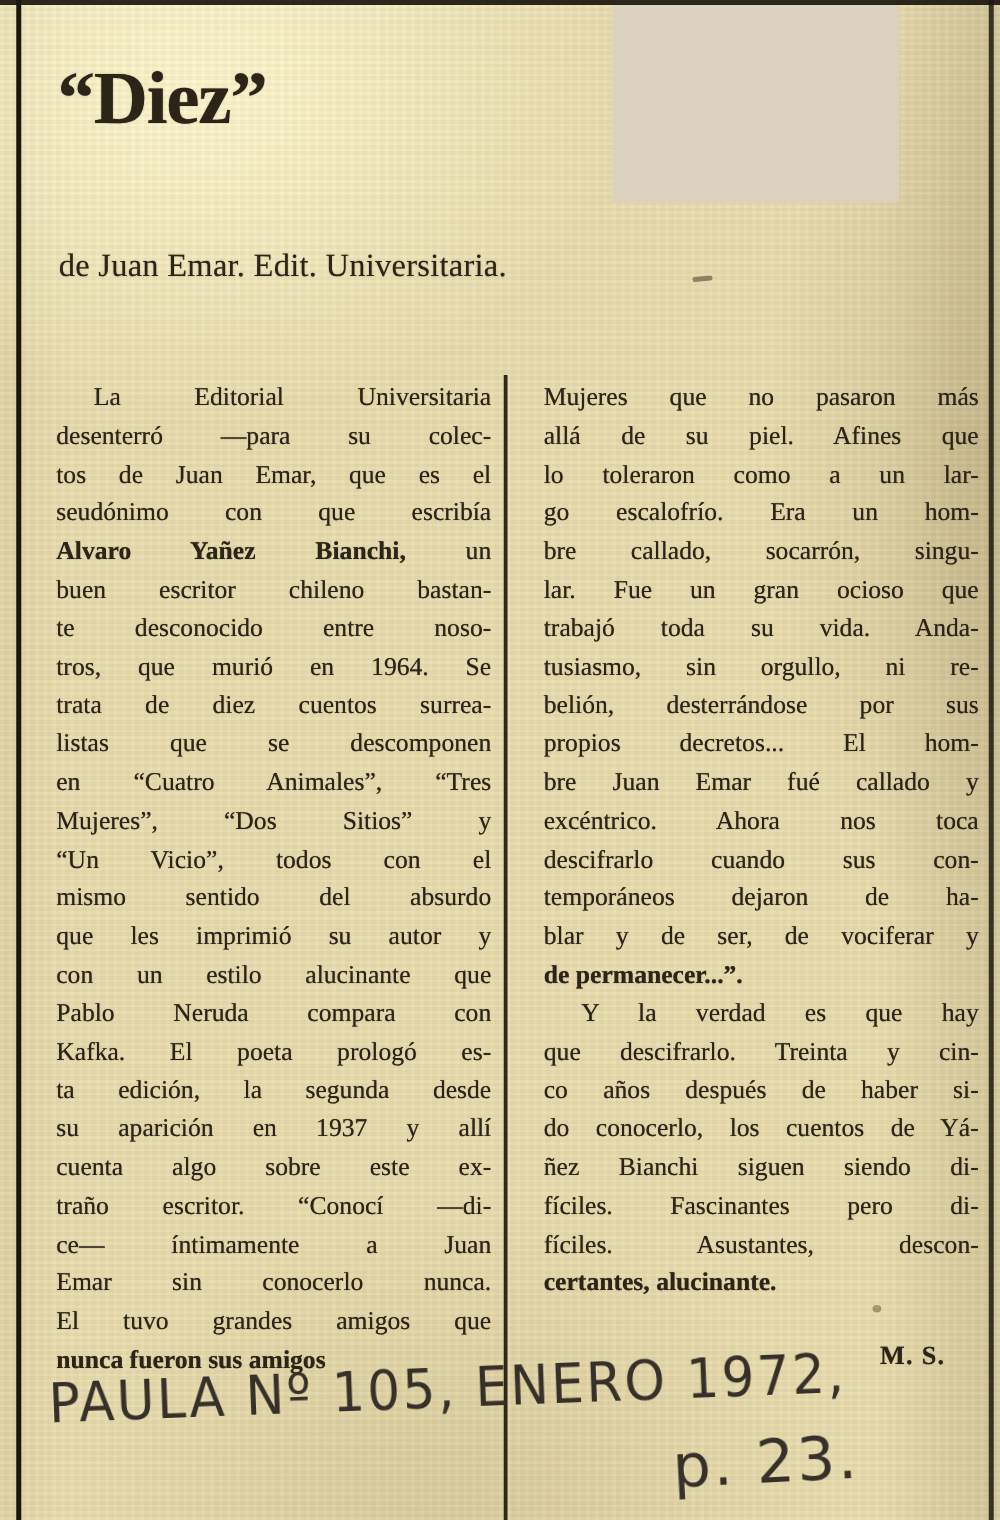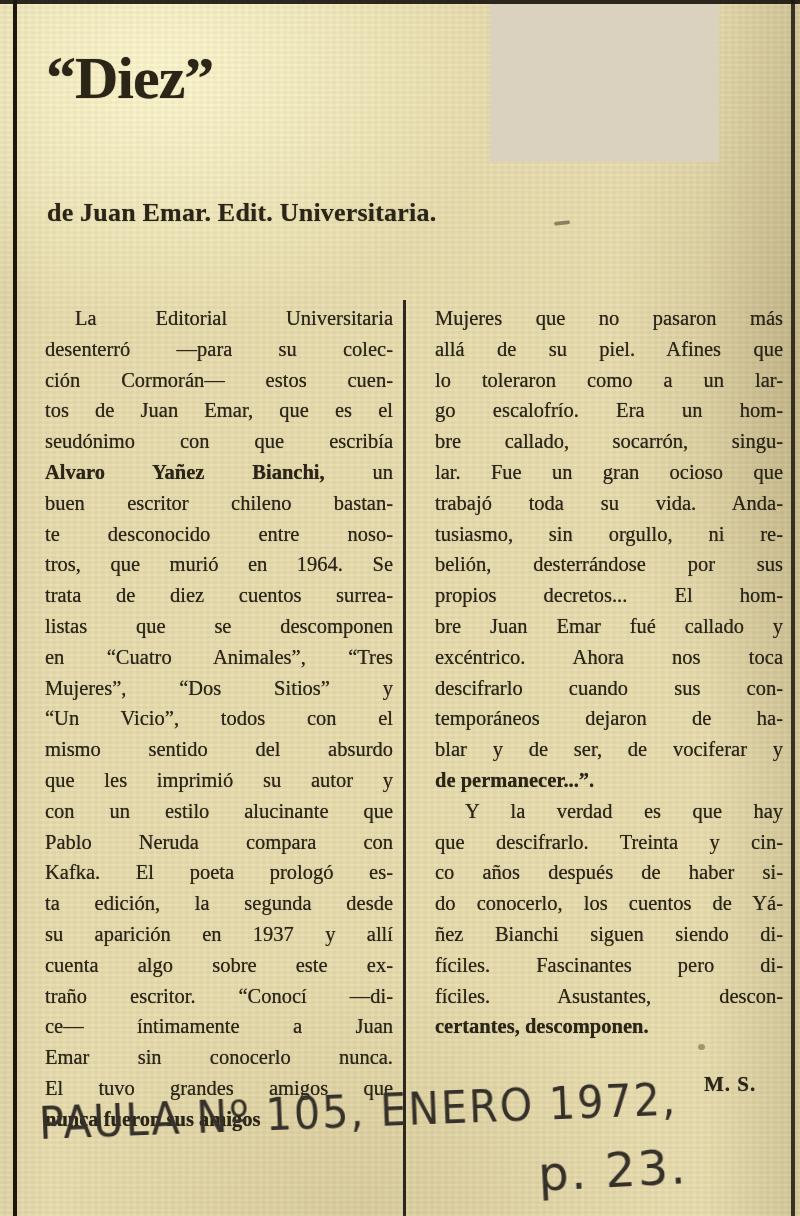--- a/index.html
+++ b/index.html
@@ -27,21 +27,21 @@
   .border-left{position:absolute;left:13px;top:0;width:4px;height:1216px;background:var(--border);}
   .border-right{position:absolute;left:791px;top:0;width:4px;height:1216px;background:var(--border);opacity:.85;}
   .patch{position:absolute;left:490px;top:4px;width:229px;height:158px;background:var(--patch);opacity:.95;}
   .title{
     position:absolute;left:46px;top:44px;
     font-size:60px;font-weight:700;color:var(--ink);letter-spacing:-1px;
     text-shadow:0 0 1px rgba(43,37,24,.6);
   }
   .subtitle{
     position:absolute;left:47px;top:198px;
-    font-size:26px;font-weight:700;color:var(--ink);letter-spacing:.2px;
+    font-size:26px;font-weight:400;color:var(--ink);letter-spacing:.2px;
     text-shadow:0 0 1px rgba(43,37,24,.5);
   }
   .col{
     position:absolute;top:303px;color:var(--ink);
     font-size:20.5px;line-height:30.8px;
     text-shadow:0 0 .7px rgba(43,37,24,.75);
     filter:blur(.22px);
   }
   .col-left{left:45px;width:348px;}
   .col-right{left:435px;width:348px;}
@@ -79,21 +79,20 @@
 
   <h1 class="title">“Diez”</h1>
   <h2 class="subtitle">de Juan Emar. Edit. Universitaria.</h2>
 
   <div class="speck-dash"></div>
   <div class="speck-dot"></div>
 
   <div class="col col-left" id="col-left">
       <div class="tline indent">La Editorial Universitaria</div>
       <div class="tline">desenterró —para su colec-</div>
-      <div class="tline">ción Cormorán— estos cuen-</div>
       <div class="tline">tos de Juan Emar, que es el</div>
       <div class="tline">seudónimo con que escribía</div>
       <div class="tline"><b>Alvaro Yañez Bianchi,</b> un</div>
       <div class="tline">buen escritor chileno bastan-</div>
       <div class="tline">te desconocido entre noso-</div>
       <div class="tline">tros, que murió en 1964. Se</div>
       <div class="tline">trata de diez cuentos surrea-</div>
       <div class="tline">listas que se descomponen</div>
       <div class="tline">en “Cuatro Animales”, “Tres</div>
       <div class="tline">Mujeres”, “Dos Sitios” y</div>
@@ -130,20 +129,20 @@
       <div class="tline">temporáneos dejaron de ha-</div>
       <div class="tline">blar y de ser, de vociferar y</div>
       <div class="tline endline">de permanecer...”.</div>
       <div class="tline indent">Y la verdad es que hay</div>
       <div class="tline">que descifrarlo. Treinta y cin-</div>
       <div class="tline">co años después de haber si-</div>
       <div class="tline">do conocerlo, los cuentos de Yá-</div>
       <div class="tline">ñez Bianchi siguen siendo di-</div>
       <div class="tline">fíciles. Fascinantes pero di-</div>
       <div class="tline">fíciles. Asustantes, descon-</div>
-      <div class="tline endline">certantes, descomponen.</div>
+      <div class="tline endline">certantes, alucinante.</div>
     </div>
 
   <div class="signature">M. S.</div>
 
   <div class="hand hand-1">PAULA Nº 105, ENERO 1972,</div>
   <div class="hand hand-2">p. 23.</div>
 </div>
 
 </body></html>

